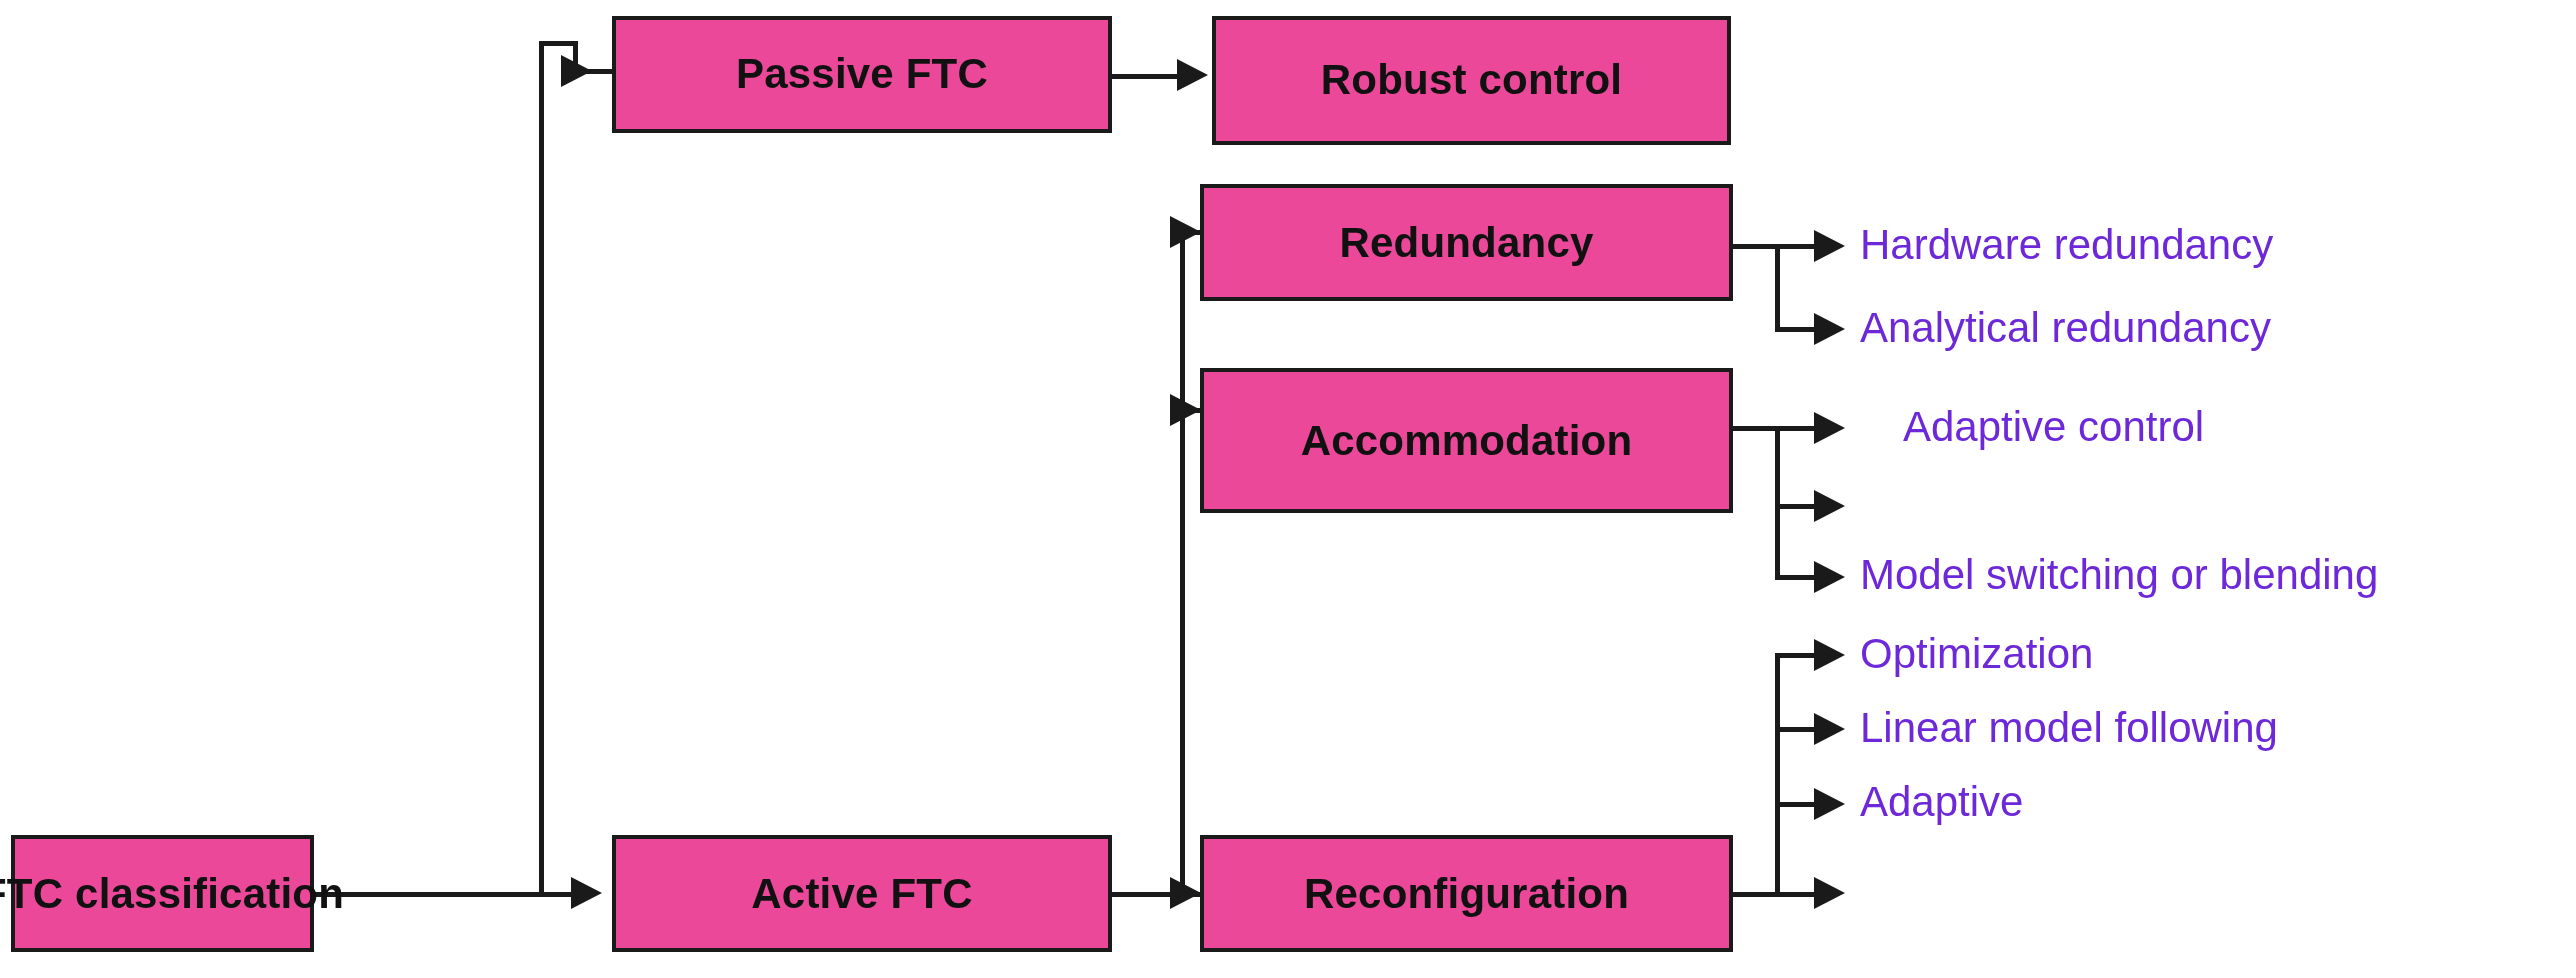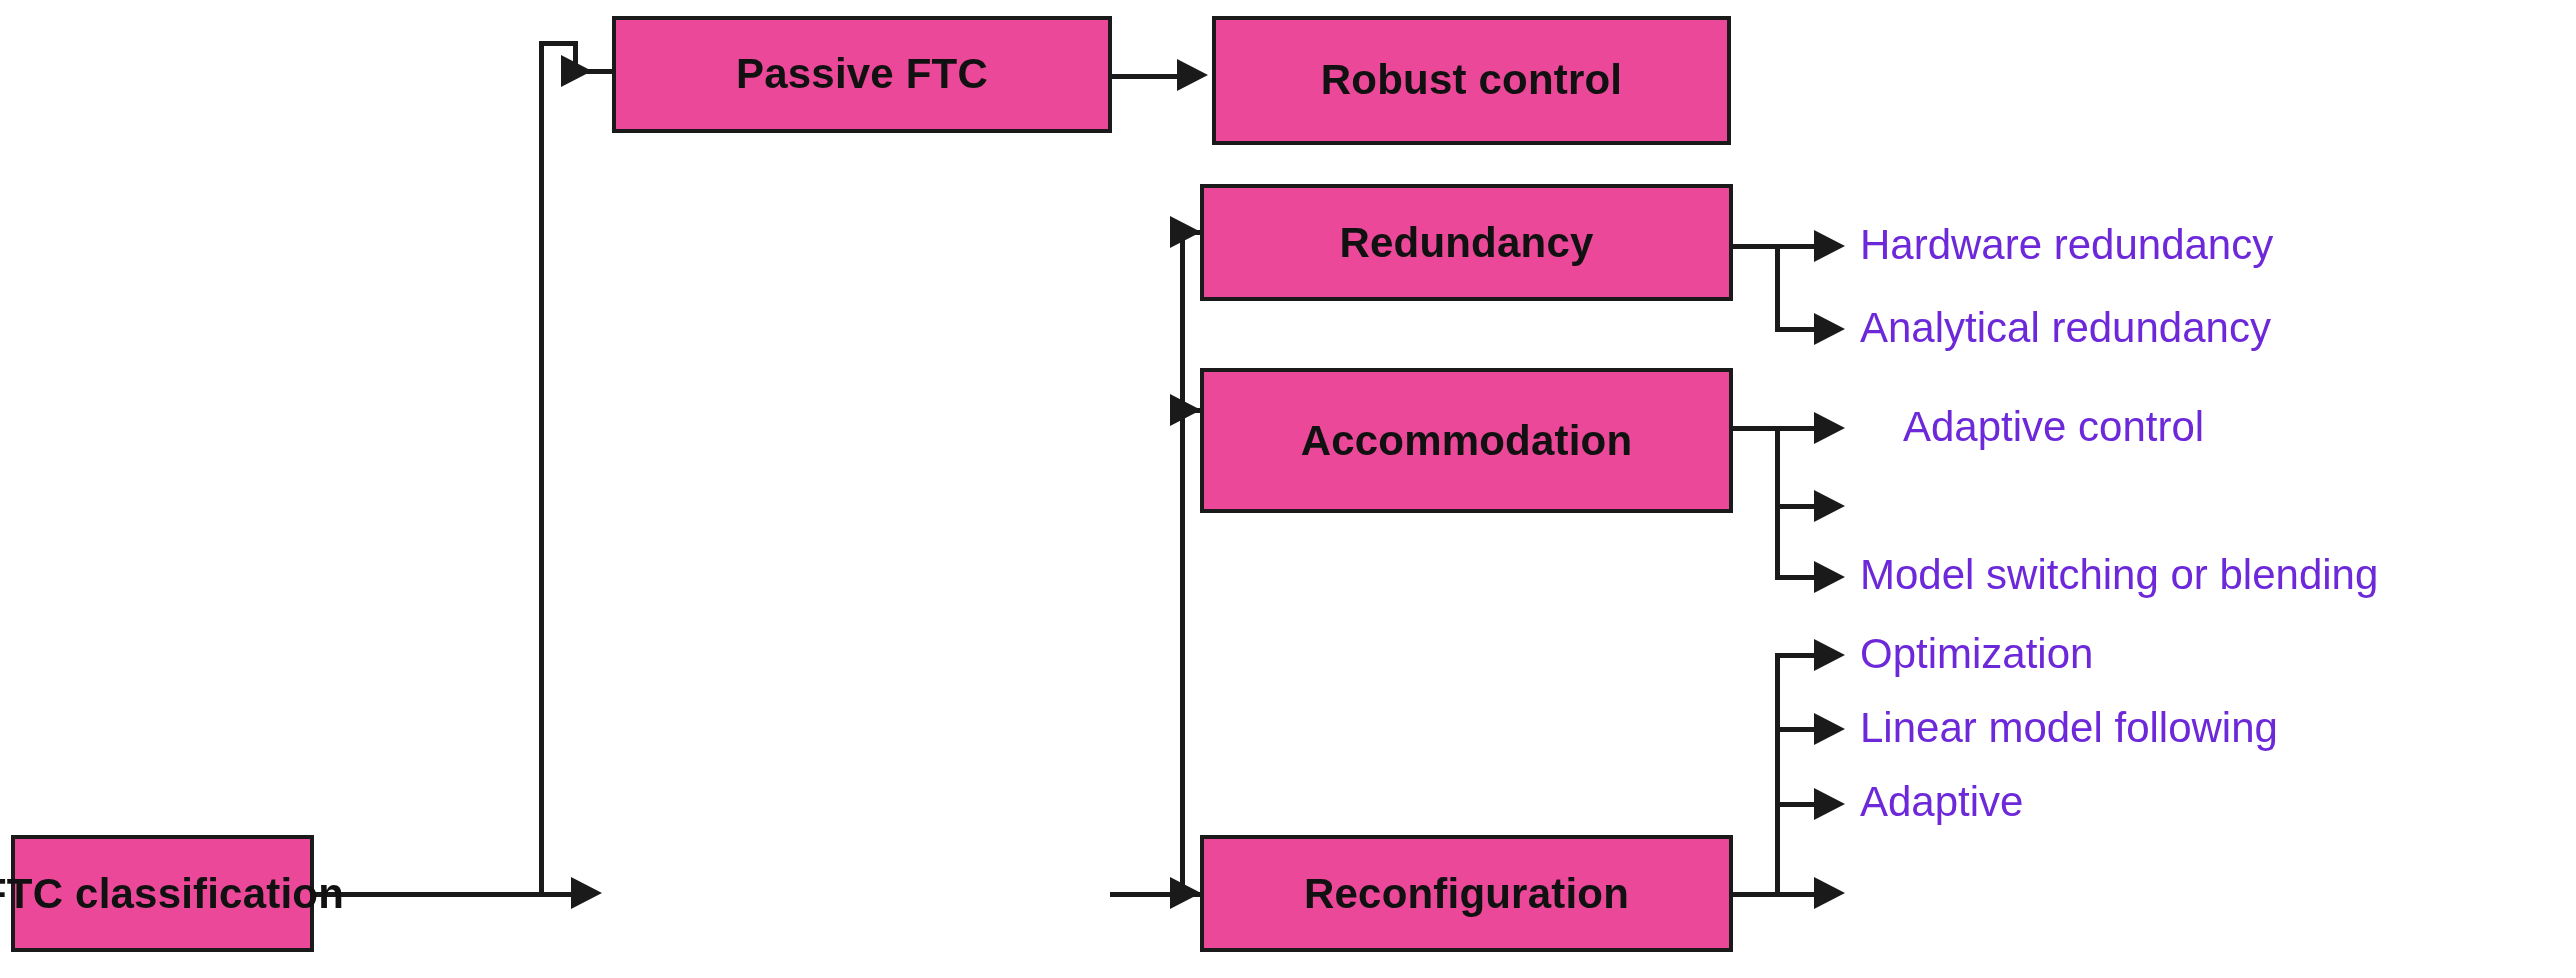--- a/index.html
+++ b/index.html
@@ -100,20 +100,21 @@
   <div class="hline" style="left:1775px;top:802px;width:48px;"></div>
   <div class="arrow" style="left:1814px;top:639px;"></div>
   <div class="arrow" style="left:1814px;top:713px;"></div>
   <div class="arrow" style="left:1814px;top:788px;"></div>
   <div class="arrow" style="left:1814px;top:877px;"></div>
 
   <div class="node" style="left:11px;top:835px;width:303px;height:117px;">FTC classification</div>
 
   <div class="node" style="left:612px;top:15.6px;width:500px;height:117px;">Passive FTC</div>
 
+  <div class="node" style="left:612px;top:835px;width:500px;height:117px;">Active FTC</div>
 
   <div class="node" style="left:1212px;top:15.6px;width:519px;height:129px;">Robust control</div>
 
   <div class="node" style="left:1200px;top:184px;width:533px;height:117px;">Redundancy</div>
 
   <div class="node" style="left:1200px;top:368px;width:533px;height:145px;">Accommodation</div>
 
   <div class="node" style="left:1200px;top:835px;width:533px;height:117px;">Reconfiguration</div>
 
   <div class="leaf" style="left:1860px;top:224px;">Hardware redundancy</div>

